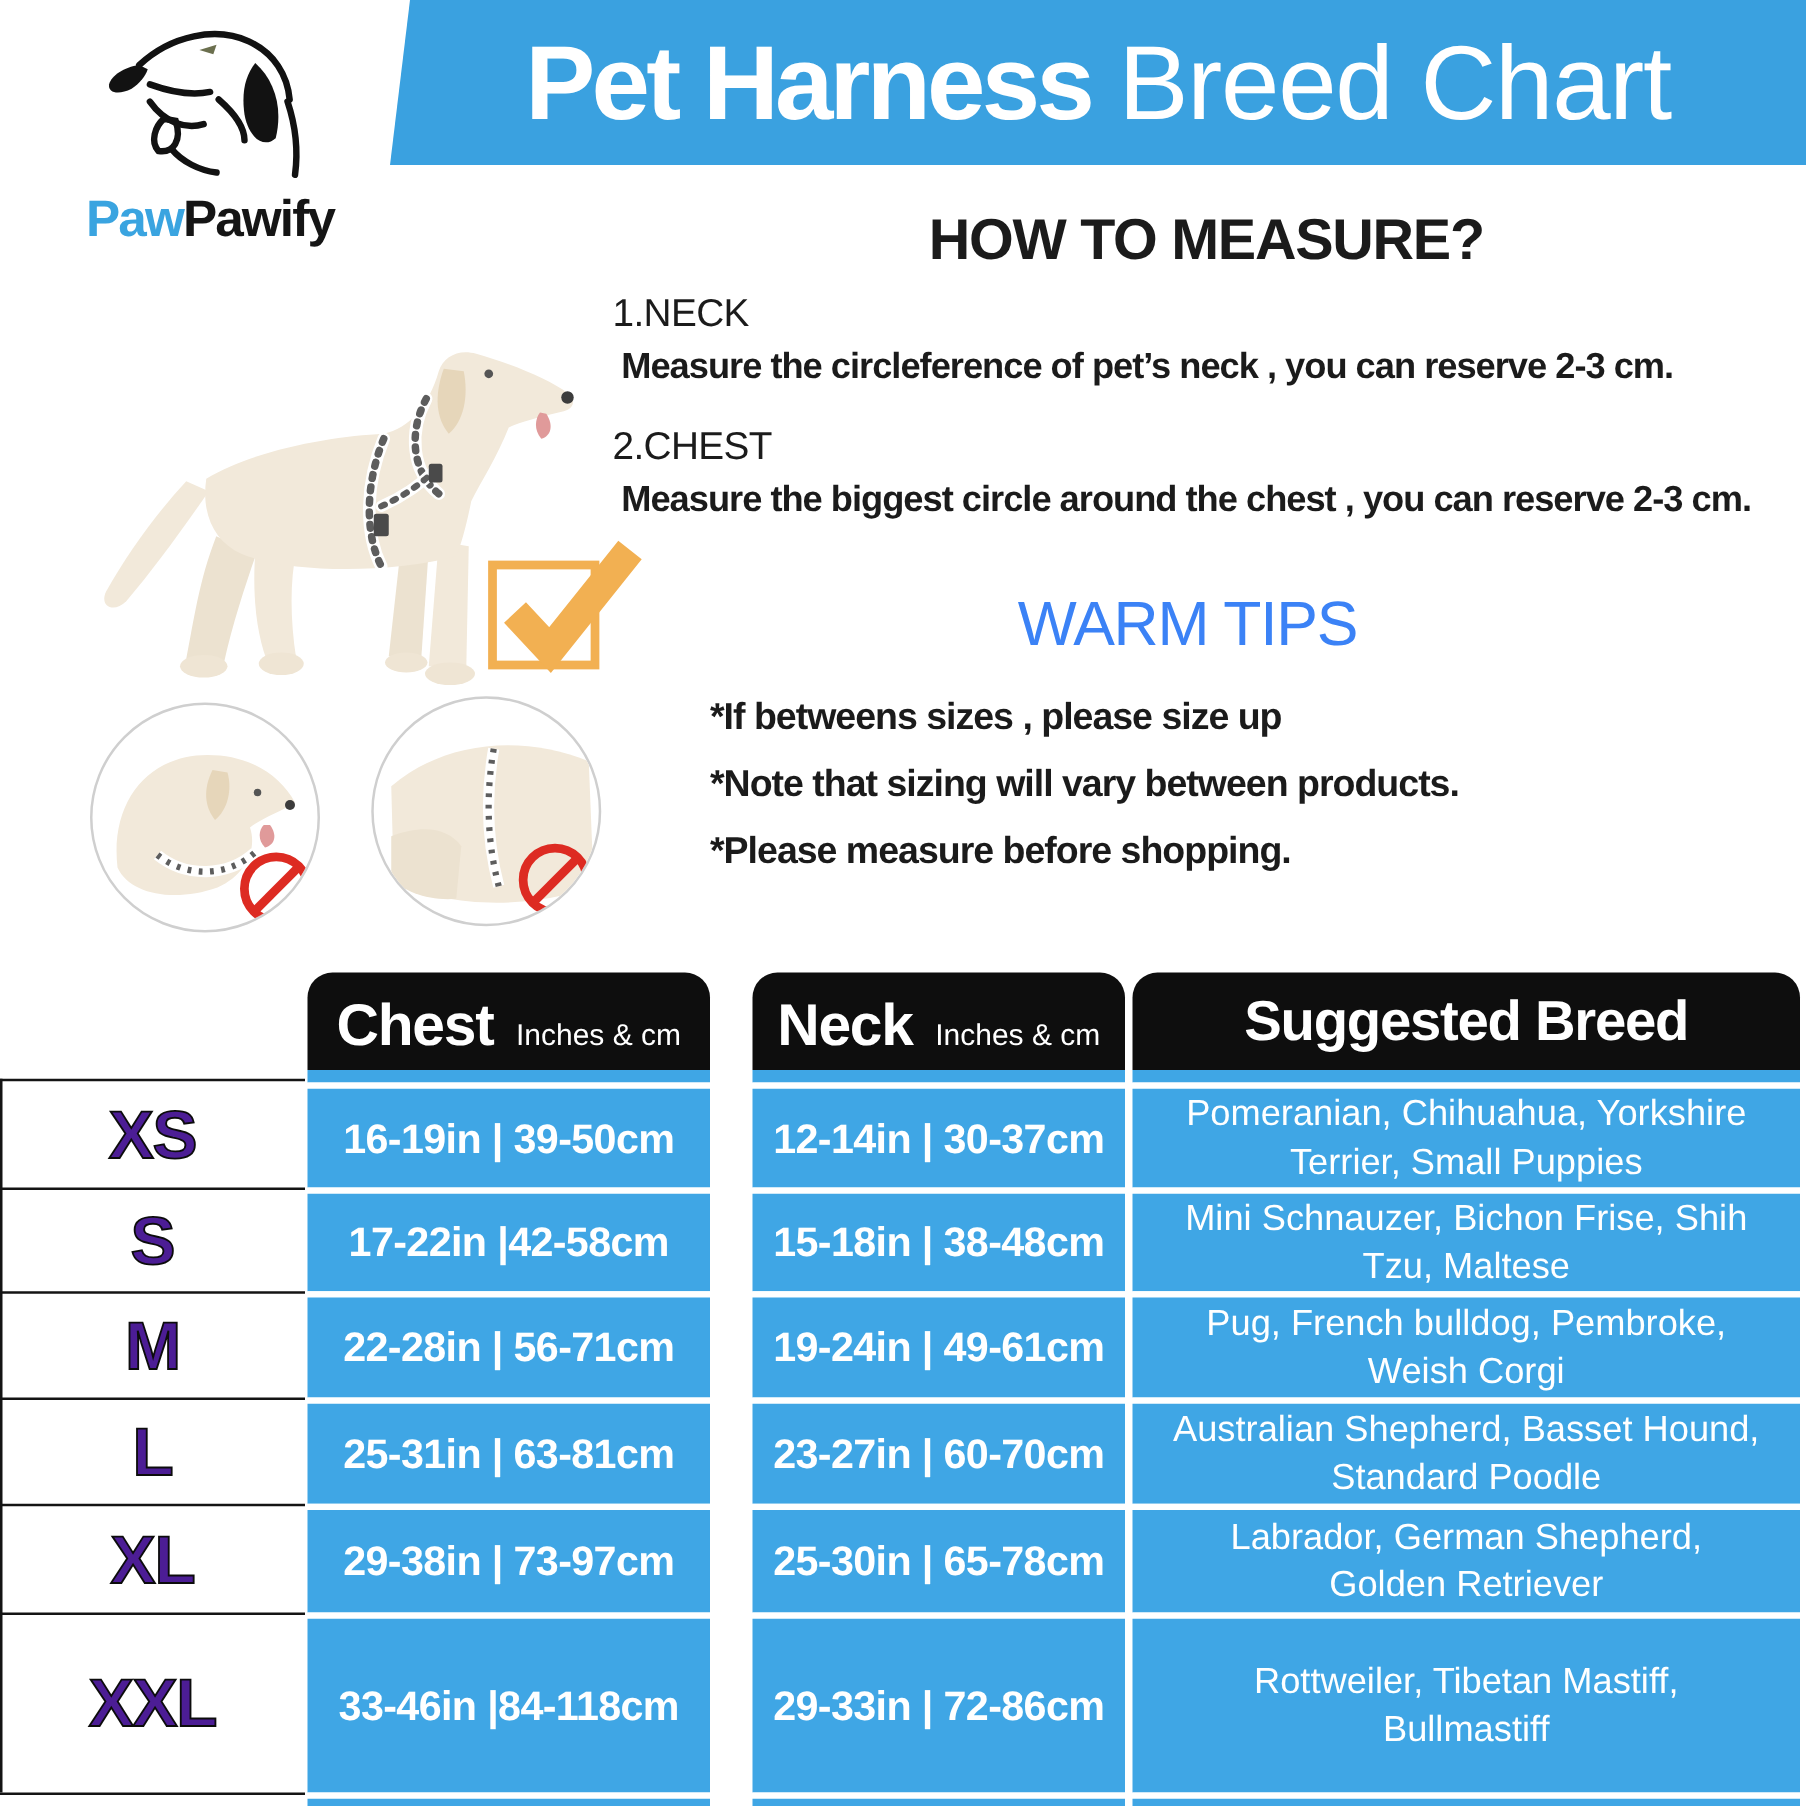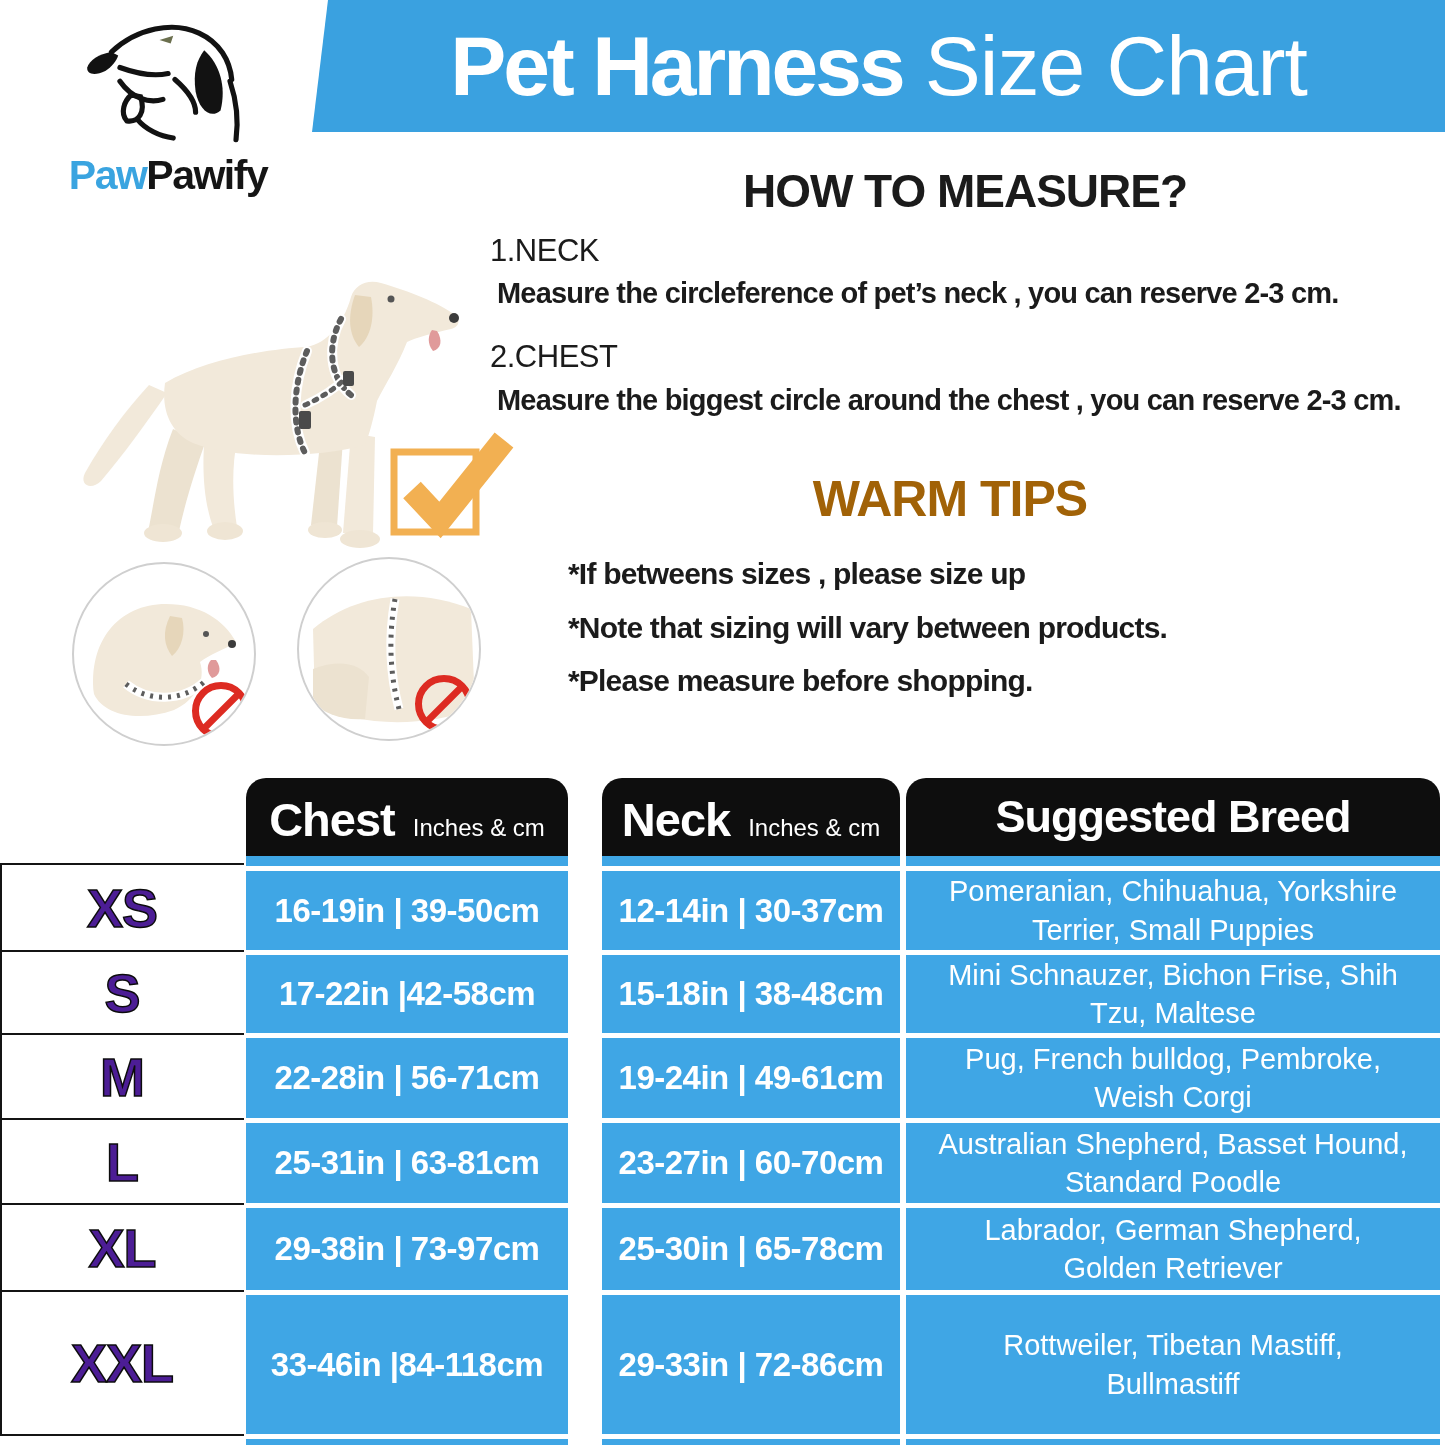--- a/index.html
+++ b/index.html
@@ -22,21 +22,21 @@
   .logo svg { position:absolute; left:10px; top:2px; }
   .logo-text { position:absolute; left:0; top:146px; width:240px; text-align:center;
     font-size:41px; font-weight:700; letter-spacing:-1.5px; color:#151515; }
   .logo-text .paw { color:#3aa4e0; }
   
   .h-measure { position:absolute; left:500px; top:164px; width:930px; text-align:center;
     font-size:46px; font-weight:700; letter-spacing:-1px; color:#1b1b1b; }
   .step-label { position:absolute; left:490px; font-size:31px; font-weight:400; color:#1b1b1b; letter-spacing:-0.5px; }
   .step-text  { position:absolute; left:497px; font-size:29px; font-weight:700; color:#1b1b1b; letter-spacing:-0.8px; }
   .h-warm { position:absolute; left:470px; top:470px; width:960px; text-align:center;
-    font-size:50px; font-weight:700; letter-spacing:-1px; color:#a16207; }
+    font-size:50px; font-weight:400; letter-spacing:-1px; color:#3b82f6; }
   .tip { position:absolute; left:568px; font-size:30px; font-weight:700; color:#1b1b1b; letter-spacing:-0.8px; }
   
   .dog-main { position:absolute; left:55px; top:233px; }
   .check    { position:absolute; left:388px; top:426px; }
   .inset { position:absolute; width:184px; height:184px; border-radius:50%;
     border:2px solid #cfcfcf; background:#fff; overflow:hidden; }
   .inset.c1 { left:72px;  top:562px; }
   .inset.c2 { left:297px; top:557px; }
   .no-sign { position:absolute; width:58px; height:58px; border-radius:50%;
     border:7px solid #dd2b22; background:transparent; }
@@ -69,21 +69,21 @@
     font-weight:700; font-size:54px; letter-spacing:-1px; color:#4c1d95;
     -webkit-text-stroke:1.5px #0c0c0c; }
 </style>
 </head>
 <body>
 
 <div id="app">
 
   <div class="banner">
     <span class="bold">Pet Harness</span>
-    <span class="light">Size Chart</span>
+    <span class="light">Breed Chart</span>
   </div>
 
   <div class="logo">
     <svg width="215" height="150" viewBox="0 0 250 160">
       <g fill="none" stroke="#121212" stroke-width="6" stroke-linecap="round">
         <path d="M62,44 C92,16 134,8 164,22 C188,33 200,54 202,76"></path>
         <path d="M72,62 C94,70 114,72 128,69"></path>
         <path d="M72,78 C86,98 106,104 122,99"></path>
         <path d="M136,76 C152,90 160,102 160,114"></path>
         <path d="M200,78 C208,102 210,124 207,146"></path>

